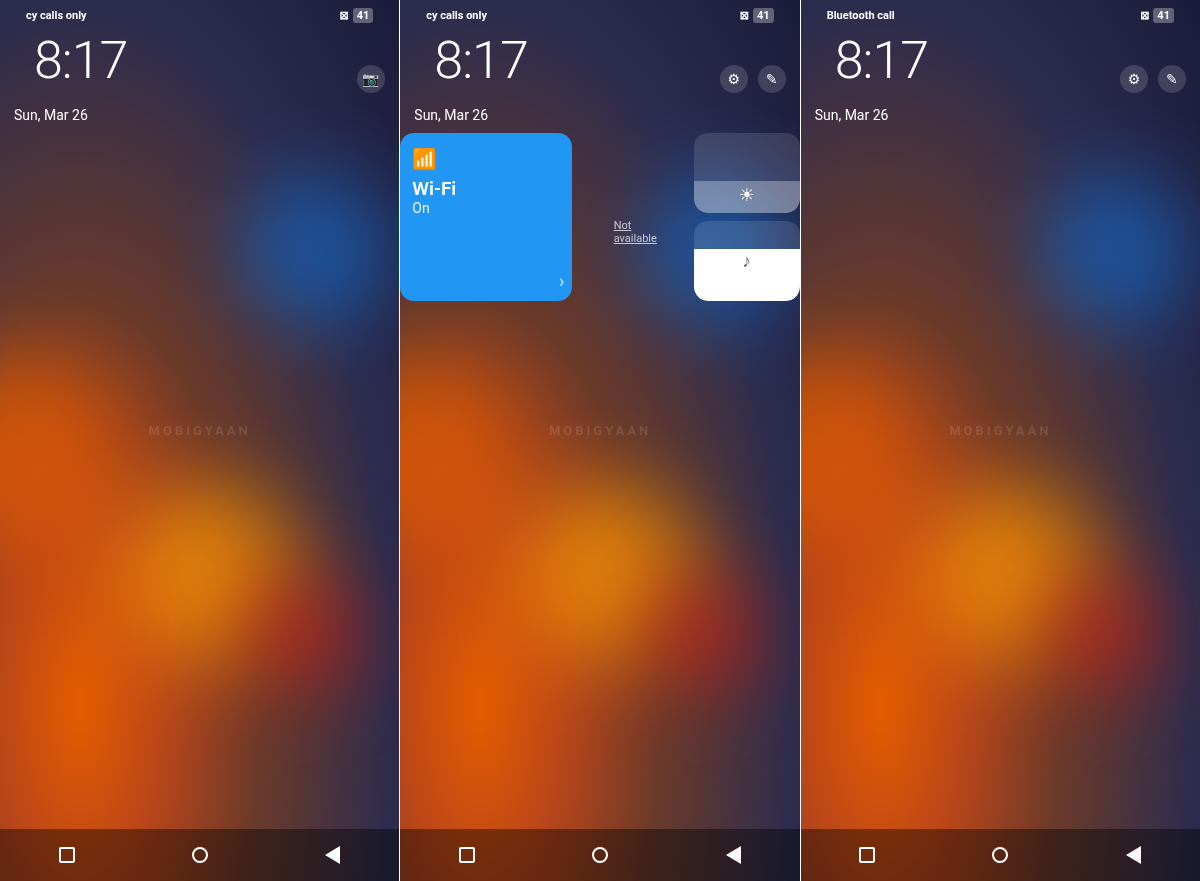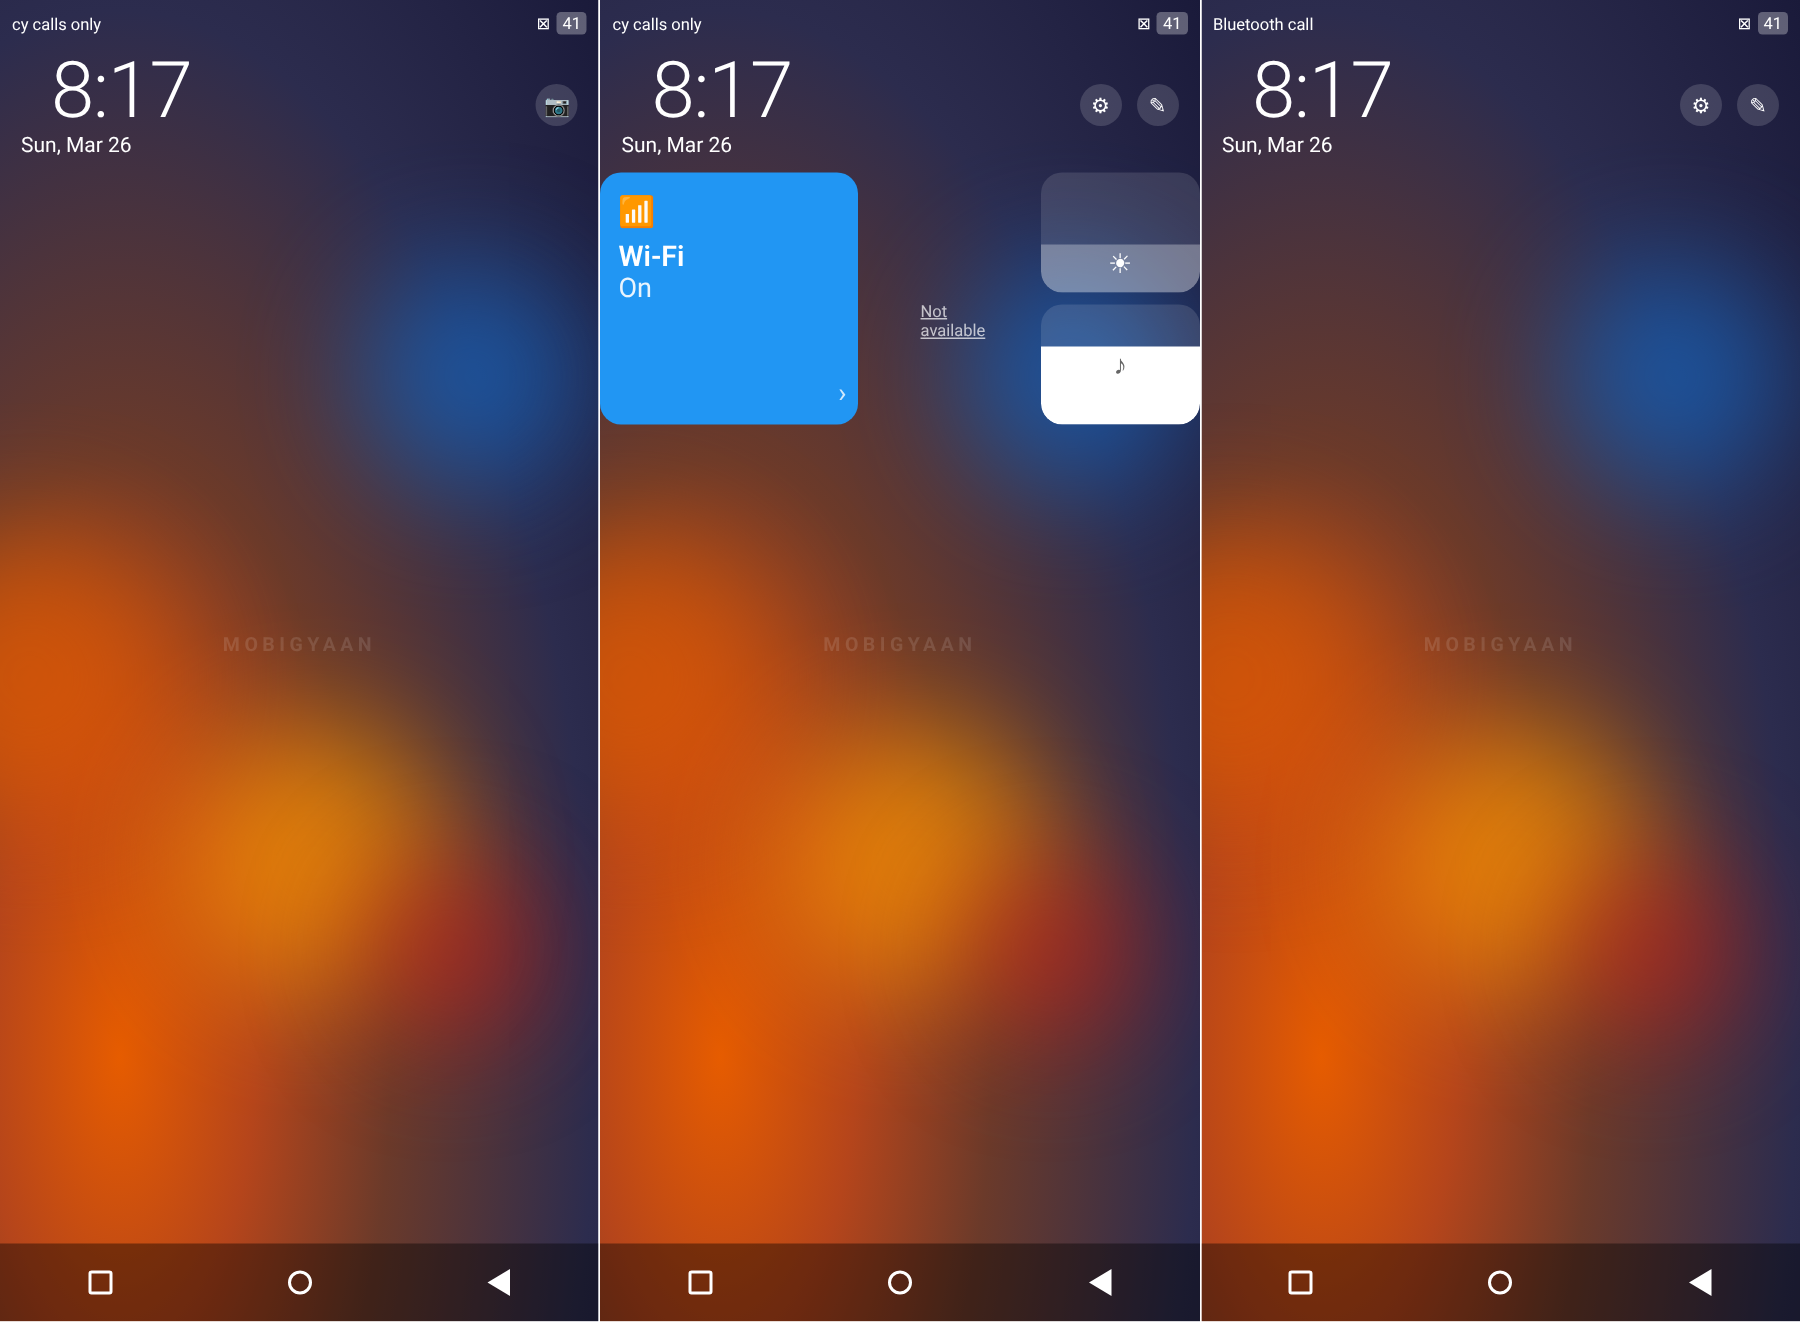--- a/index.html
+++ b/index.html
@@ -34,24 +34,25 @@
       filter: blur(40px);
       opacity: 0.7;
     }
 
     
     .status-bar {
       position: relative;
       z-index: 10;
       display: flex;
       justify-content: space-between;
-      align-items: flex-end;
-      padding: 8px 8px 4px;
+      align-items: center;
+      padding: 8px 26px 4px;
       color: white;
       font-size: 11px;
+      font-weight: bold;
     }
     .status-bar-right {
       display: flex;
       align-items: center;
       gap: 4px;
     }
 
     
     .time-row {
       position: relative;
@@ -66,21 +67,21 @@
     .time-text {
       font-size: 52px;
       font-weight: 300;
       line-height: 1;
       letter-spacing: -1px;
       margin-left: 20px;
     }
     .date-text {
       font-size: 14px;
       font-weight: 400;
-      margin-top: 2px;
+      margin-top: 20px;
     }
     .time-icons {
       display: flex;
       gap: 10px;
       align-items: center;
     }
     .time-icon {
       width: 28px;
       height: 28px;
       border-radius: 50%;
@@ -158,21 +159,21 @@
     .wifi-tile {
       flex: 1.4;
       background: #2196F3;
       border-radius: 14px;
       padding: 14px 12px;
       color: white;
       position: relative;
     }
     .wifi-icon { font-size: 20px; margin-bottom: 6px; }
     .wifi-label { font-size: 19px; font-weight: 600; }
-    .wifi-sub { font-size: 18px; opacity: 0.9; }
+    .wifi-sub { font-size: 14px; opacity: 0.9; }
     .wifi-arrow {
       position: absolute;
       right: 8px;
       bottom: 10px;
       font-size: 18px;
       opacity: 0.8;
     }
 
     .slider-col {
       display: flex;

